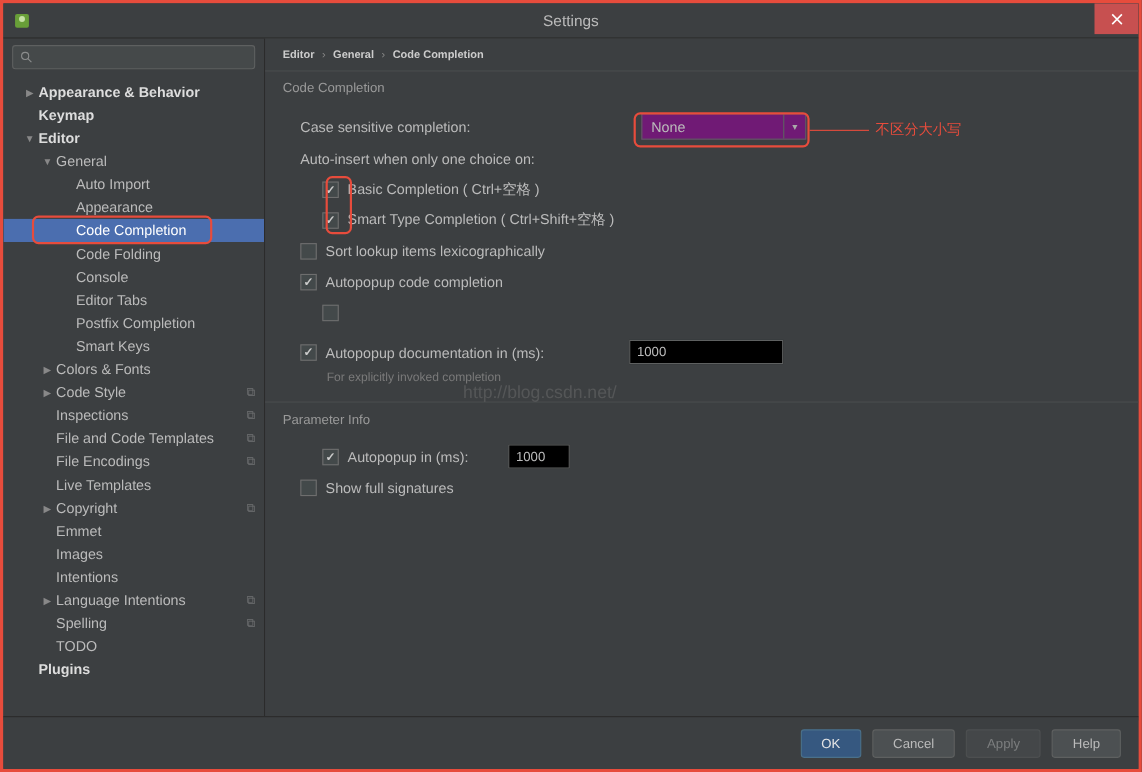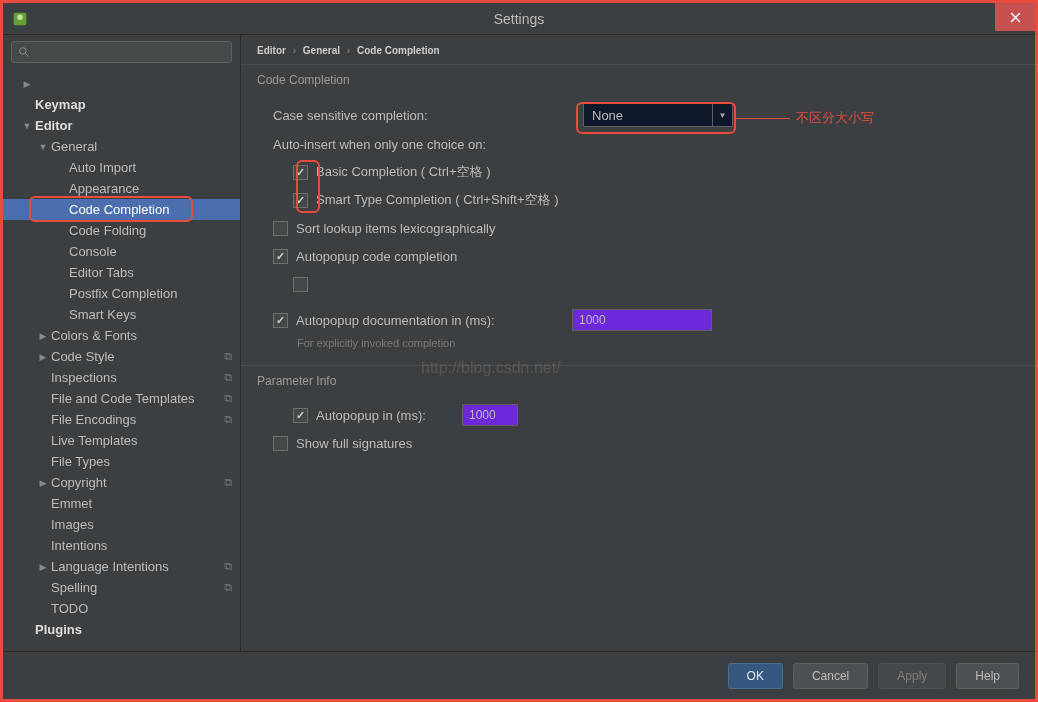--- a/index.html
+++ b/index.html
@@ -29,23 +29,23 @@
 .breadcrumb { padding: 10px 16px 8px; color: #ccc; font-size: 10px; }
 .breadcrumb b { font-weight: bold; }
 .breadcrumb .sep { color: #888; margin: 0 4px; }
 .section-title { padding: 8px 16px 6px; color: #999; font-size: 12px; border-top: 1px solid #4a4d4f; }
 .form-area { padding: 4px 16px; }
 .form-row { display: flex; align-items: center; margin: 6px 0 6px 16px; min-height: 22px; }
 .form-row.sub { margin-left: 36px; }
 .form-label { color: #bbb; }
 .checkbox-box { width: 15px; height: 15px; border: 1px solid #6e6e6e; background: #43494a; margin-right: 8px; display: inline-flex; align-items: center; justify-content: center; cursor: pointer; position: relative; }
 .checkbox-box.checked::after { content: '✓'; color: #ccc; font-size: 11px; font-weight: bold; }
-.dropdown { width: 150px; height: 24px; background: #0f172a; border: 1px solid #5e6060; display: flex; align-items: center; padding: 0 8px; position: relative; cursor: pointer; margin-left: 20px; }
+.dropdown { width: 150px; height: 24px; background: #701a75; border: 1px solid #5e6060; display: flex; align-items: center; padding: 0 8px; position: relative; cursor: pointer; margin-left: 20px; }
 .dropdown .dd-arrow { position: absolute; right: 0; top: 0; width: 20px; height: 100%; border-left: 1px solid #5e6060; display: flex; align-items: center; justify-content: center; font-size: 8px; color: #aaa; }
-.num-input { width: 140px; height: 22px; background: #6d28d9; border: 1px solid #5e6060; color: #bbb; padding: 0 6px; font-size: 12px; margin-left: 16px; }
+.num-input { width: 140px; height: 22px; background: #000000; border: 1px solid #5e6060; color: #bbb; padding: 0 6px; font-size: 12px; margin-left: 16px; }
 .num-input.small { width: 56px; }
 .hint { color: #7a7a7a; font-size: 11px; margin-left: 40px; margin-top: 2px; }
 .footer { position: absolute; bottom: 0; left: 0; right: 0; height: 48px; border-top: 1px solid #2b2b2b; display: flex; align-items: center; justify-content: flex-end; padding: 0 16px; gap: 10px; background: #3c3f41; }
 .btn { height: 26px; padding: 0 18px; border: 1px solid #5e6060; background: #4c5052; color: #bbb; cursor: pointer; font-size: 12px; border-radius: 3px; }
 .btn.primary { background: #365880; border-color: #4a708b; color: #e5e5e5; }
 .btn.disabled { opacity: .5; cursor: default; }
 .red-box { position: absolute; border: 2px solid #e74c3c; border-radius: 6px; pointer-events: none; z-index: 50; }
 .red-annotation { position: absolute; color: #e74c3c; font-size: 13px; z-index: 50; pointer-events: none; }
 .red-line { position: absolute; background: #e74c3c; height: 1px; z-index: 50; pointer-events: none; }
 .watermark { position: absolute; color: #7a7a7a; opacity: .4; font-size: 16px; z-index: 40; pointer-events: none; }
@@ -75,20 +75,21 @@
         <svg viewBox="0 0 16 16">
             <circle cx="6" cy="6" r="4" stroke="#bbb" stroke-width="1.2" fill="none"></circle>
             <line x1="9" y1="9" x2="13" y2="13" stroke="#bbb" stroke-width="1.2"></line>
           </svg>
         <input type="text" style="">
       </div>
     </div>
     <div class="tree" id="tree">
         <div class="tree-item lvl0 bold">
           <span class="arrow">▶</span>
+          <span class="label">Appearance &amp; Behavior</span>
         </div>
         <div class="tree-item lvl0 bold">
           <span class="arrow"></span>
           <span class="label">Keymap</span>
         </div>
         <div class="tree-item lvl0 bold">
           <span class="arrow">▼</span>
           <span class="label">Editor</span>
         </div>
         <div class="tree-item lvl1">
@@ -147,24 +148,20 @@
           <span class="copy-icon">⧉</span>
         </div>
         <div class="tree-item lvl1">
           <span class="arrow"></span>
           <span class="label">File Encodings</span>
           <span class="copy-icon">⧉</span>
         </div>
         <div class="tree-item lvl1">
           <span class="arrow"></span>
           <span class="label">Live Templates</span>
-        </div>
-        <div class="tree-item lvl1">
-          <span class="arrow"></span>
-          <span class="label">File Types</span>
         </div>
         <div class="tree-item lvl1">
           <span class="arrow">▶</span>
           <span class="label">Copyright</span>
           <span class="copy-icon">⧉</span>
         </div>
         <div class="tree-item lvl1">
           <span class="arrow"></span>
           <span class="label">Emmet</span>
         </div>
@@ -256,21 +253,21 @@
         <span class="checkbox-box checked"></span>
         <span class="form-label" style="width:130px">Autopopup in (ms):</span>
         <input class="num-input small" value="1000" style="">
       </div>
       <div class="form-row">
         <span class="checkbox-box"></span>
         <span class="form-label">Show full signatures</span>
       </div>
     </div>
 
-    <div class="watermark" style="left:180px; top:324px;">http://blog.csdn.net/</div>
+    <div class="watermark" style="left:180px; top:314px;">http://blog.csdn.net/</div>
   </div>
 </div>
 
 <div class="footer">
   <button class="btn primary">OK</button>
   <button class="btn">Cancel</button>
   <button class="btn disabled">Apply</button>
   <button class="btn">Help</button>
 </div>
 

